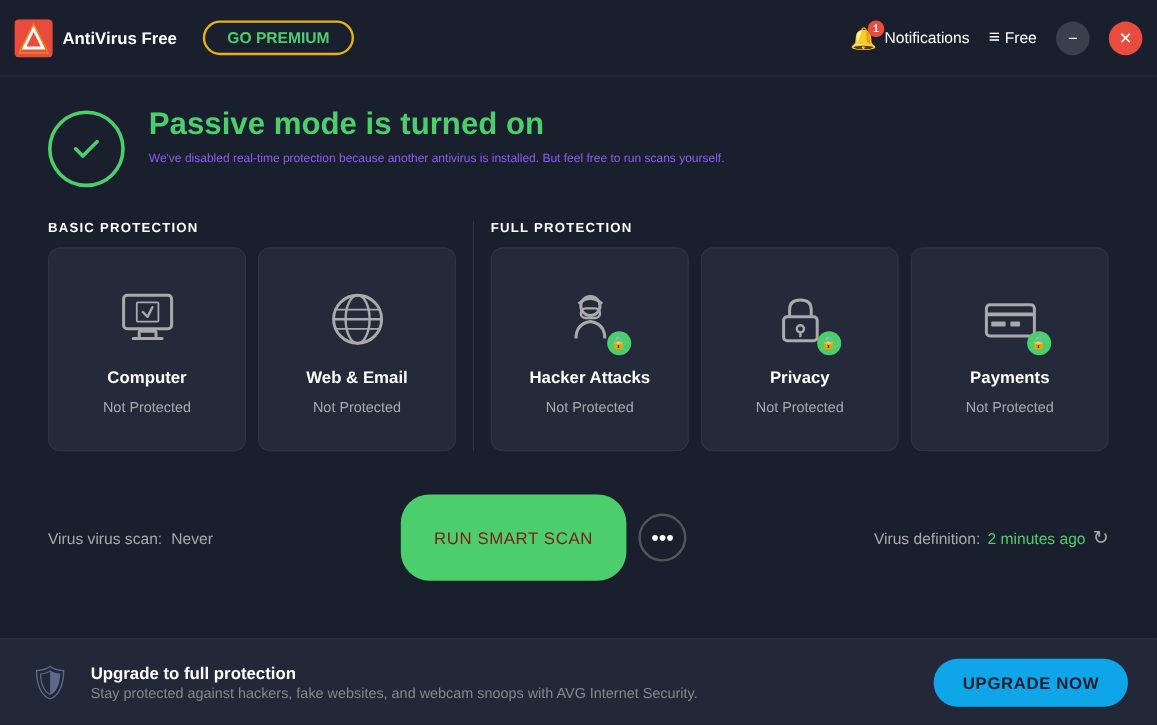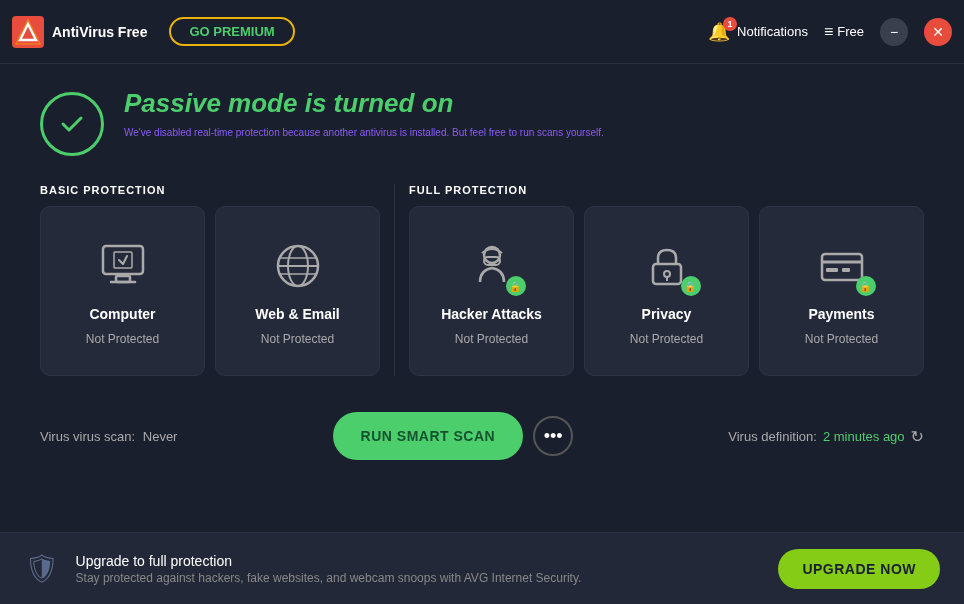--- a/index.html
+++ b/index.html
@@ -131,21 +131,20 @@
       height: 28px;
     }
     #status-text h1 {
       font-size: 26px;
       font-weight: normal;
       color: #fff;
     }
     #status-text h1 span {
       color: #4cce6c;
       font-weight: bold;
-      font-style: italic;
     }
     #status-desc {
       font-size: 10px;
       color: #8b5cf6;
       margin-top: 6px;
       max-width: 580px;
       line-height: 1.5;
     }
 
     
@@ -239,26 +238,26 @@
       font-size: 13px;
       color: #aaa;
     }
     #scan-actions {
       display: flex;
       align-items: center;
       gap: 10px;
     }
     #run-scan-btn {
       background: #4cce6c;
-      color: #14532d;
+      color: #7f1d1d;
       border: none;
       border-radius: 24px;
-      padding: 16px 28px;
+      padding: 28px 28px;
       font-size: 14px;
-      font-weight: bold;
+      font-weight: normal;
       cursor: pointer;
       letter-spacing: 0.5px;
     }
     #more-btn {
       width: 40px;
       height: 40px;
       border-radius: 50%;
       border: 2px solid #555;
       background: transparent;
       color: #fff;
@@ -301,30 +300,30 @@
     }
     #upgrade-shield {
       font-size: 28px;
       color: #5a6a8a;
     }
     #upgrade-text {
       flex: 1;
     }
     #upgrade-title {
       font-size: 14px;
-      font-weight: normal;
+      font-weight: bold;
       color: #fff;
     }
     #upgrade-desc {
       font-size: 12px;
       color: #888;
       margin-top: 2px;
     }
     #upgrade-now-btn {
-      background: #84cc16;
+      background: #0ea5e9;
       color: #1a1f2e;
       border: none;
       border-radius: 24px;
       padding: 12px 24px;
       font-size: 14px;
       font-weight: bold;
       cursor: pointer;
       letter-spacing: 0.5px;
       white-space: nowrap;
     }

